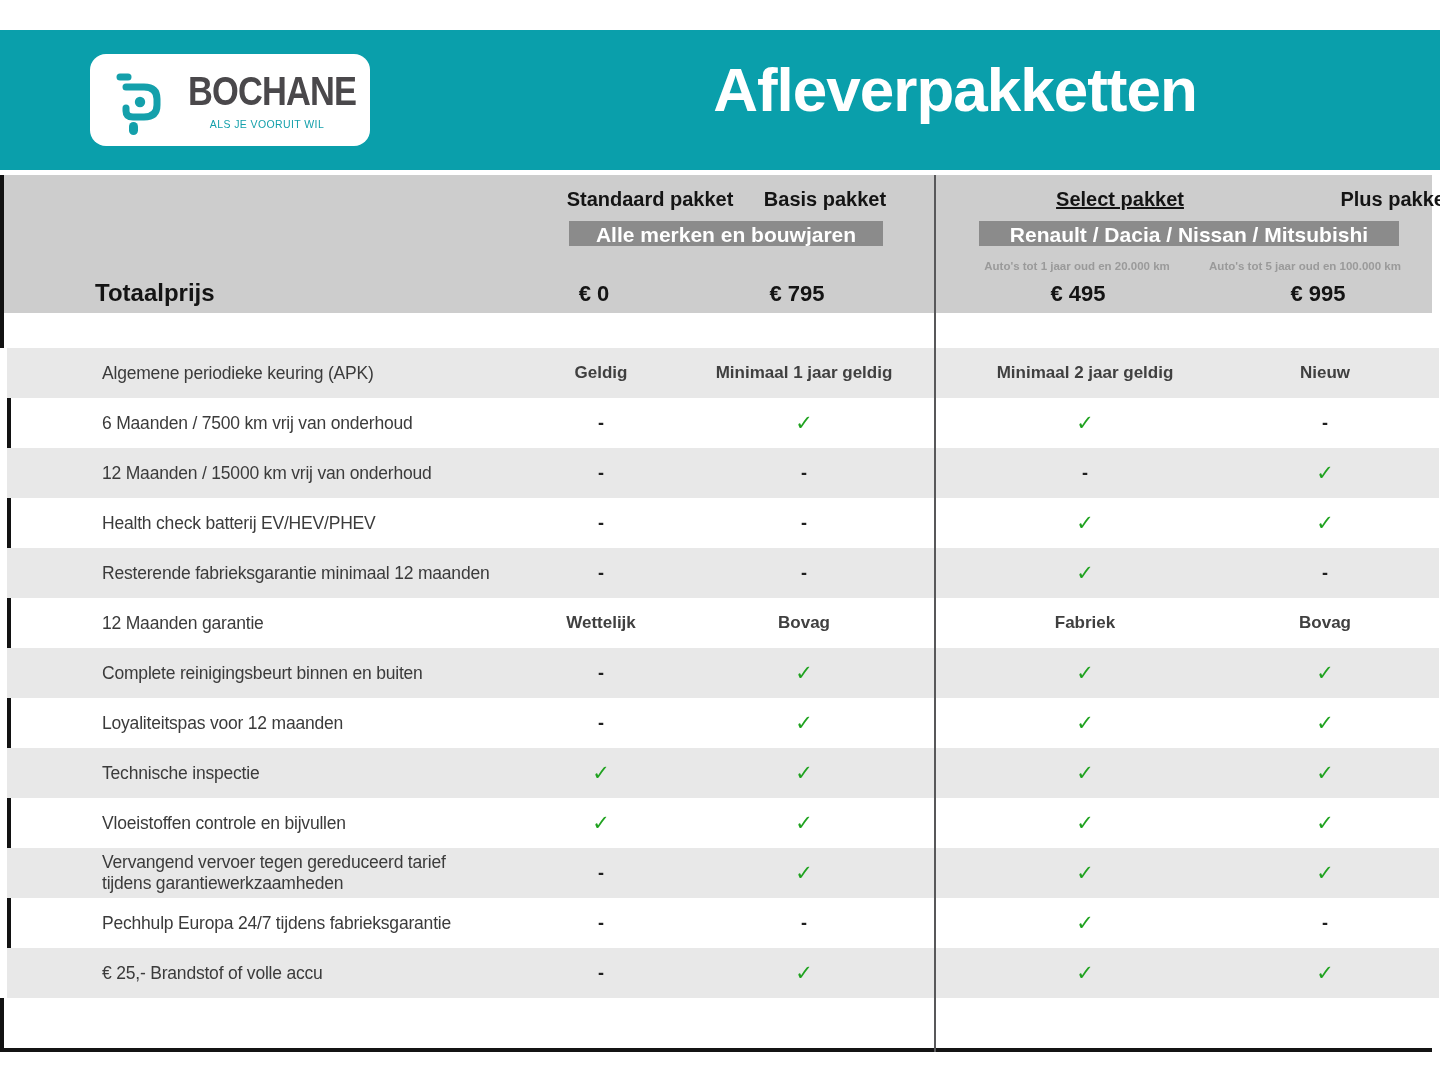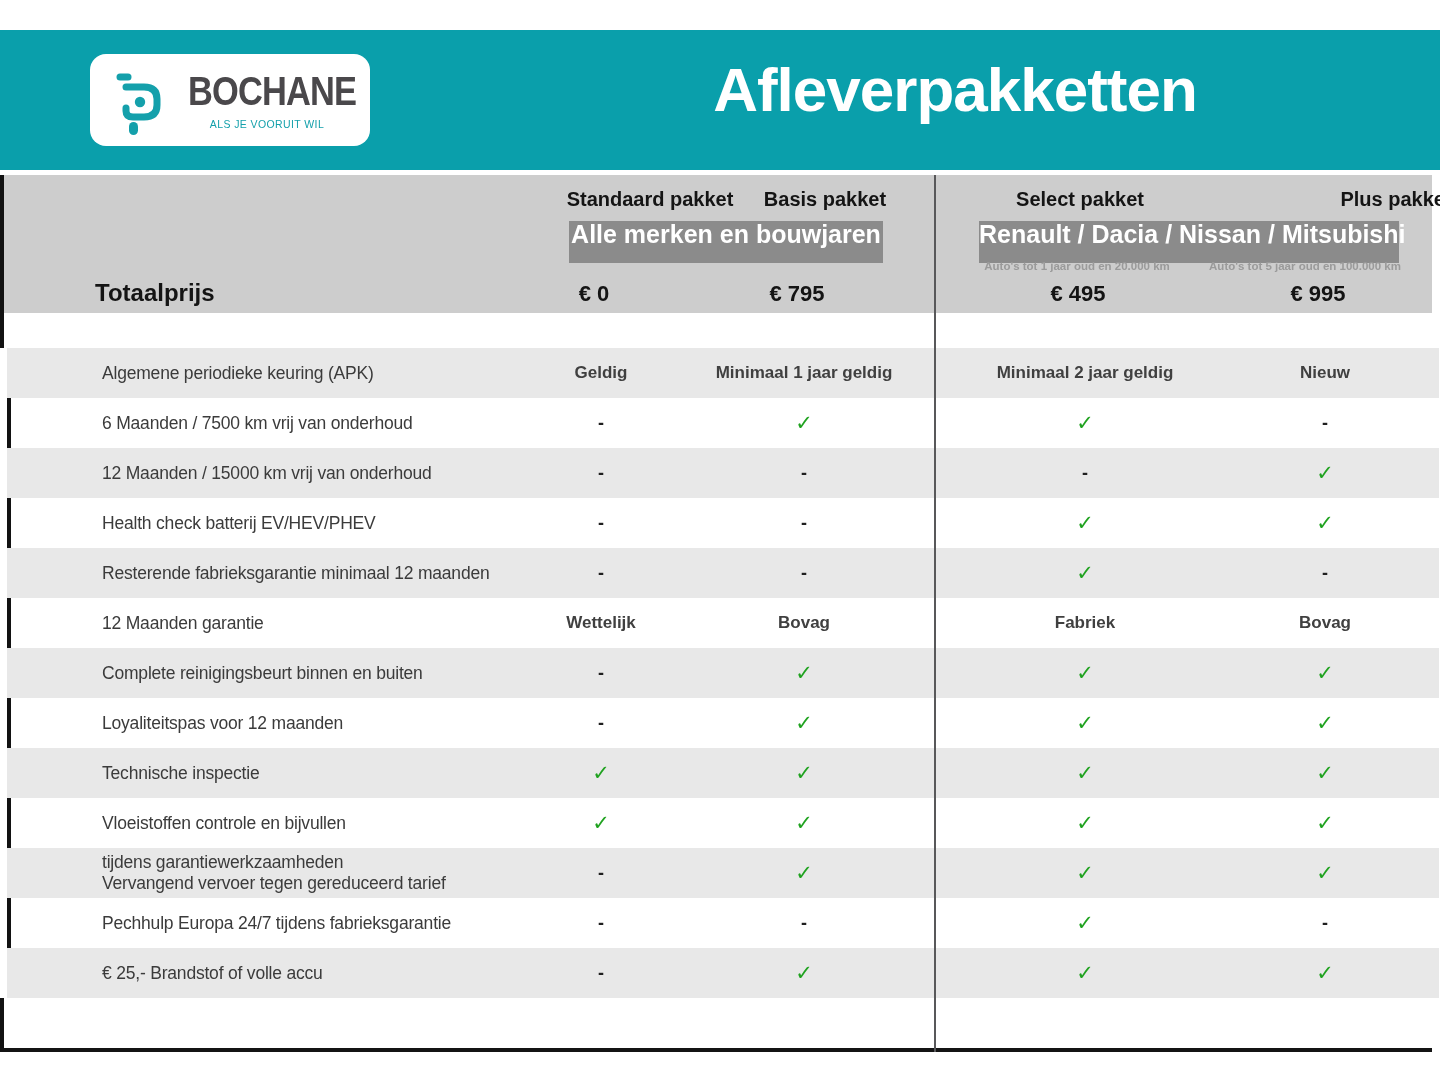--- a/index.html
+++ b/index.html
@@ -13,28 +13,28 @@
   .logo-icon{position:absolute;left:26px;top:11px;}
   .logo-brand{position:absolute;left:98px;top:14px;font-size:41px;font-weight:bold;color:#4a484b;
               letter-spacing:-1px;transform:scaleX(0.84);transform-origin:left top;white-space:nowrap;}
   .logo-tagline{position:absolute;left:98px;top:64px;width:158px;text-align:center;
                 font-size:10.5px;font-weight:normal;color:#14a0ab;letter-spacing:0.4px;white-space:nowrap;}
   
   .pkg-header{position:absolute;left:0;top:175px;width:1432px;height:138px;background:#cdcdcd;}
   .lbar{position:absolute;left:0;top:0;bottom:0;width:4px;background:#121212;}
   .col-title{position:absolute;top:13px;transform:translateX(-50%);font-size:20px;font-weight:bold;
              color:#141414;white-space:nowrap;}
-  .badge{position:absolute;top:46px;height:42px;background:#8b8b8b;color:#ffffff;font-size:25px;
+  .badge{position:absolute;top:46px;height:25px;background:#8b8b8b;color:#ffffff;font-size:21px;
          font-weight:bold;text-align:center;line-height:27px;white-space:nowrap;}
   .badge-note{position:absolute;top:85px;transform:translateX(-50%);font-size:11.5px;font-weight:bold;
               color:#9a9a9a;white-space:nowrap;}
   .price-label{position:absolute;left:95px;top:104px;font-size:24px;font-weight:bold;color:#141414;}
   .price{position:absolute;top:106px;transform:translateX(-50%);font-size:22px;font-weight:bold;color:#141414;white-space:nowrap;}
   
-  .t0{left:650px;} .t1{left:825px;} .t2{left:1080px;} .t3{left:1396px;}
+  .t0{left:650px;} .t1{left:825px;} .t2{left:1120px;text-decoration:underline;} .t3{left:1396px;}
   .v0{left:594px;} .v1{left:797px;} .v2{left:1078px;} .v3{left:1318px;}
   
   .gap-row{position:absolute;left:0;top:313px;width:1432px;height:35px;background:#ffffff;}
   .rows-wrap{position:absolute;left:0;top:348px;width:1432px;}
   .frow{position:relative;width:1432px;height:50px;margin-left:7px;}
   .frow.gray{background:#e8e8e8;}
   .frow.white{background:#ffffff;}
   .frow.white::before{content:"";position:absolute;left:0;top:0;bottom:0;width:4px;background:#121212;}
   .flabel{position:absolute;left:95px;top:0;height:50px;display:flex;flex-direction:column;justify-content:center;
           font-size:17.5px;color:#3b3b3b;letter-spacing:-0.2px;line-height:21px;white-space:nowrap;}
@@ -181,22 +181,22 @@
         <div class="flabel">
           <span>Vloeistoffen controle en bijvullen</span>
         </div>
         <span class="fval v0 check">✓</span>
         <span class="fval v1 check">✓</span>
         <span class="fval v2 check">✓</span>
         <span class="fval v3 check">✓</span>
       </div>
       <div class="frow gray">
         <div class="flabel">
+          <span>Vervangend vervoer tegen gereduceerd tarief</span>
           <span>tijdens garantiewerkzaamheden</span>
-          <span>Vervangend vervoer tegen gereduceerd tarief</span>
         </div>
         <span class="fval v0 dash">-</span>
         <span class="fval v1 check">✓</span>
         <span class="fval v2 check">✓</span>
         <span class="fval v3 check">✓</span>
       </div>
       <div class="frow white">
         <div class="flabel">
           <span>Pechhulp Europa 24/7 tijdens fabrieksgarantie</span>
         </div>

